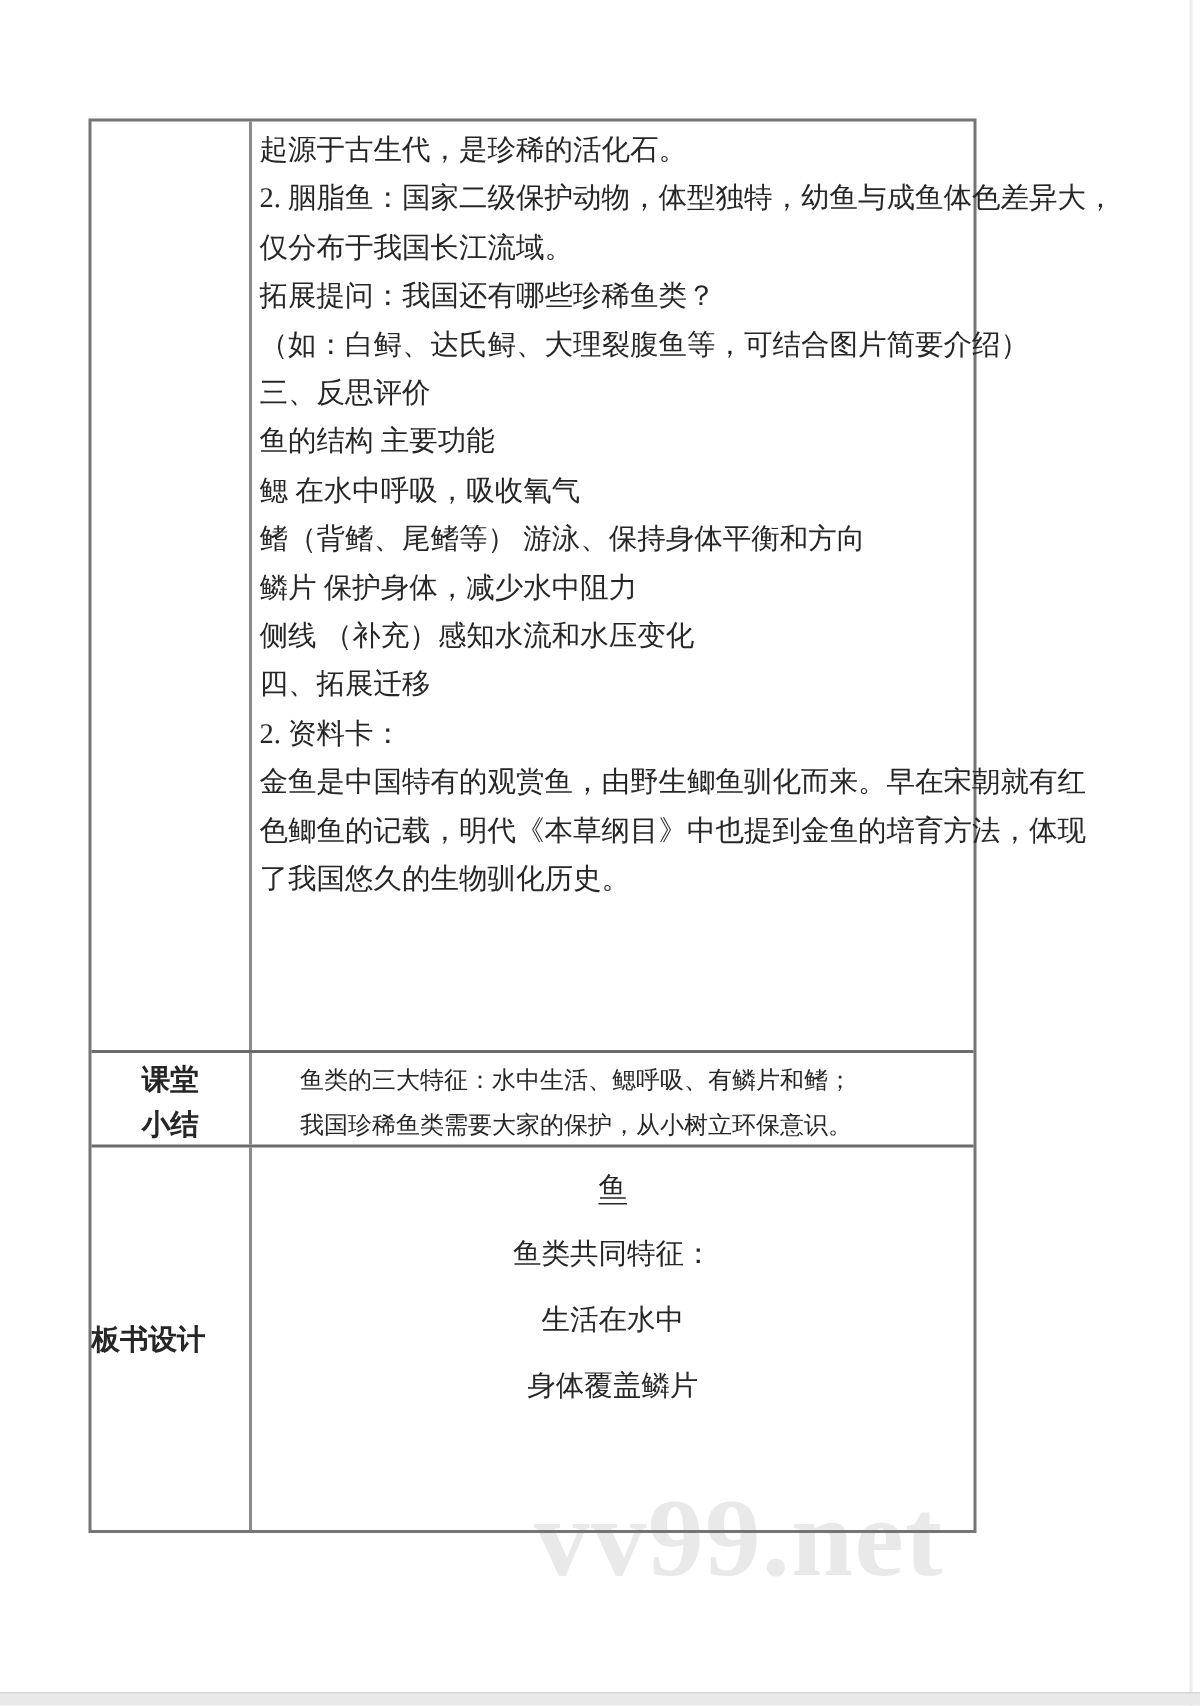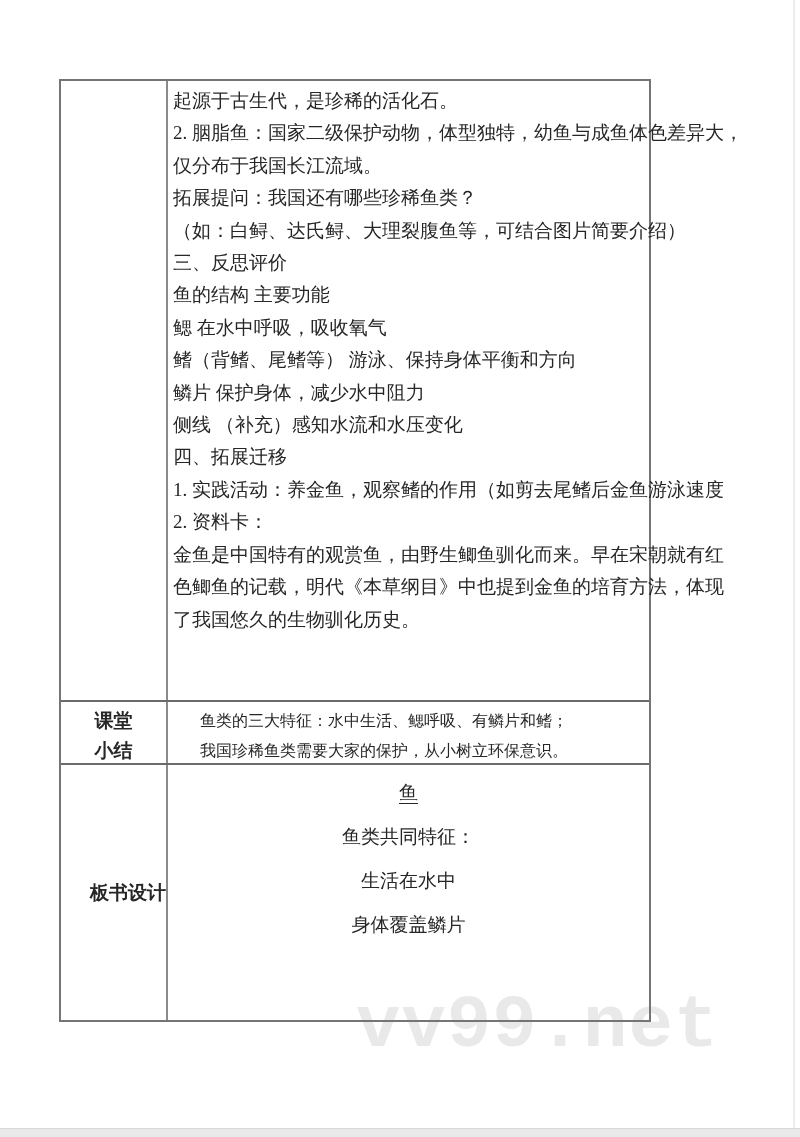--- a/index.html
+++ b/index.html
@@ -15,21 +15,21 @@
   
   .page-right-edge {
     position: absolute; left: 793px; top: 0;
     width: 2px; height: 1137px;
     background: #ececec; z-index: 0;
   }
 
   
   .watermark {
     position: absolute; left: 356px; top: 984px;
-    font-family: Liberation Mono, monospace;
+    font-family: Liberation Serif, serif;
     font-weight: bold;
     font-size: 74px;
     letter-spacing: 1px;
     color: #e9e9e9;
     z-index: 1;
     user-select: none;
     white-space: nowrap;
   }
 
   
@@ -69,21 +69,21 @@
   .row-summary .label-cell { padding-top: 4px; line-height: 30px; }
   .row-summary .content-cell {
     padding: 4px 4px 0 32px;
     font-size: 16px;
     line-height: 30px;
     white-space: nowrap;
   }
 
   
   .row-board .label-cell {
-    display: flex; align-items: center; justify-content: flex-end;
+    display: flex; align-items: center; justify-content: flex-start;
   }
   .row-board .content-cell {
     padding-top: 6px;
     font-size: 19px;
     line-height: 44px;
     text-align: center;
   }
   .underlined { text-decoration: underline; text-underline-offset: 4px; }
 
   
@@ -112,21 +112,20 @@
       <p>仅分布于我国长江流域。</p>
       <p>拓展提问：我国还有哪些珍稀鱼类？</p>
       <p>（如：白鲟、达氏鲟、大理裂腹鱼等，可结合图片简要介绍）</p>
       <p>三、反思评价</p>
       <p>鱼的结构 主要功能</p>
       <p>鳃 在水中呼吸，吸收氧气</p>
       <p>鳍（背鳍、尾鳍等） 游泳、保持身体平衡和方向</p>
       <p>鳞片 保护身体，减少水中阻力</p>
       <p>侧线 （补充）感知水流和水压变化</p>
       <p>四、拓展迁移</p>
-      <p>1. 实践活动：养金鱼，观察鳍的作用（如剪去尾鳍后金鱼游泳速度</p>
       <p>2. 资料卡：</p>
       <p>金鱼是中国特有的观赏鱼，由野生鲫鱼驯化而来。早在宋朝就有红</p>
       <p>色鲫鱼的记载，明代《本草纲目》中也提到金鱼的培育方法，体现</p>
       <p>了我国悠久的生物驯化历史。</p>
     </div>
   </div>
 
   <div class="t-row bordered row-summary">
     <div class="label-cell">
       <p>课堂</p>

